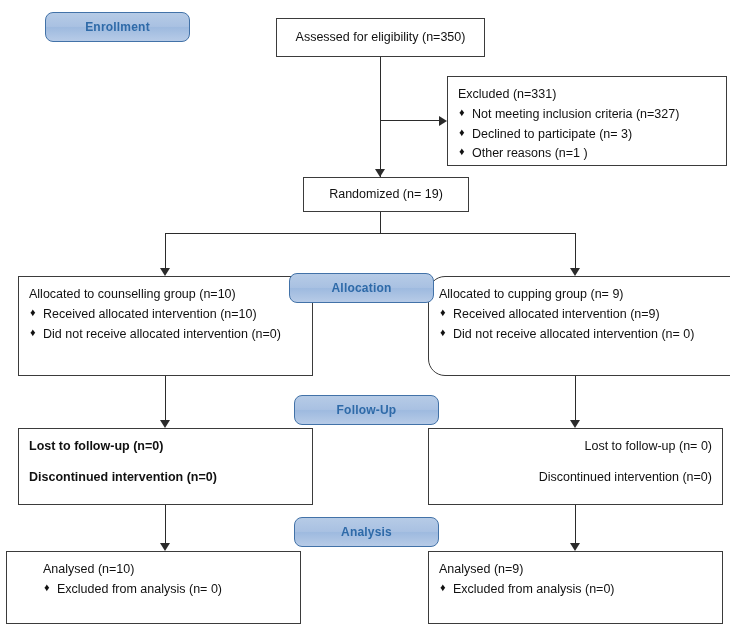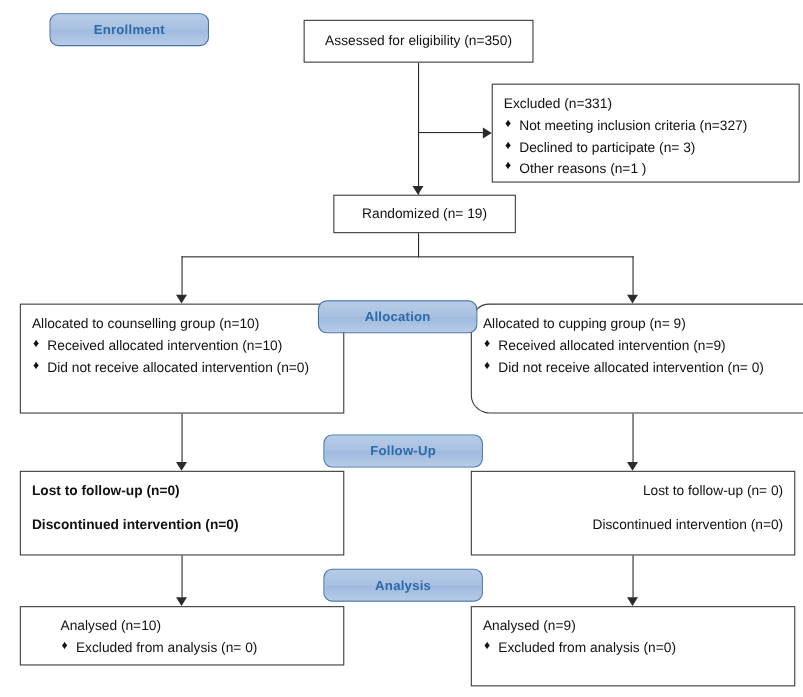--- a/index.html
+++ b/index.html
@@ -151,21 +151,21 @@
   <div class="box" style="left:18px; top:428px; width:295px; height:77px;font-weight:bold;">
     <div class="title">Lost to follow-up (n=0)</div>
     <div class="title spaced">Discontinued intervention (n=0)</div>
   </div>
 
   <div class="box" style="left:428px; top:428px; width:295px; height:77px;text-align:right;">
     <div class="title">Lost to follow-up (n= 0)</div>
     <div class="title spaced">Discontinued intervention (n=0)</div>
   </div>
 
-  <div class="box" style="left:18px; top:551px; width:295px; height:54px;padding-left:36px;">
+  <div class="box" style="left:6px; top:551px; width:295px; height:73px;padding-left:36px;">
     <div class="title">Analysed (n=10)</div>
     <ul>
       <li><span class="bullet">♦</span><span>Excluded from analysis (n= 0)</span></li>
     </ul>
   </div>
 
   <div class="box" style="left:428px; top:551px; width:295px; height:73px;">
     <div class="title">Analysed (n=9)</div>
     <ul>
       <li><span class="bullet">♦</span><span>Excluded from analysis (n=0)</span></li>

